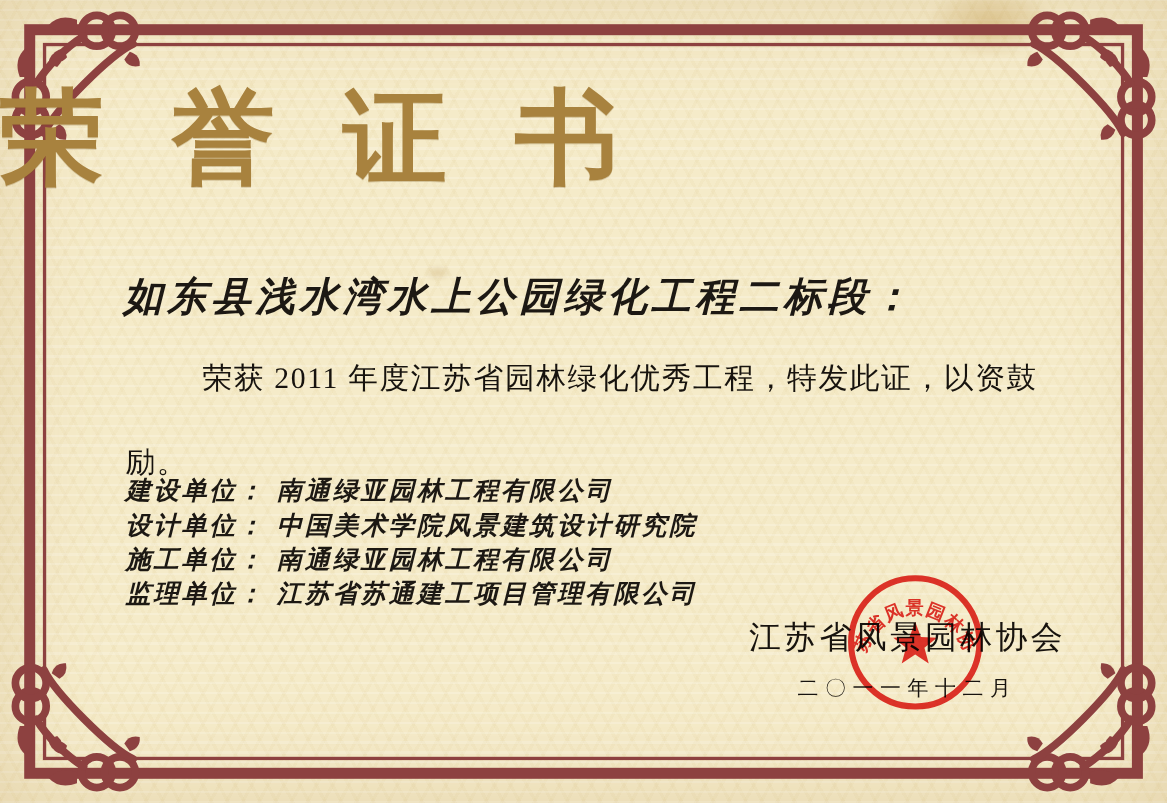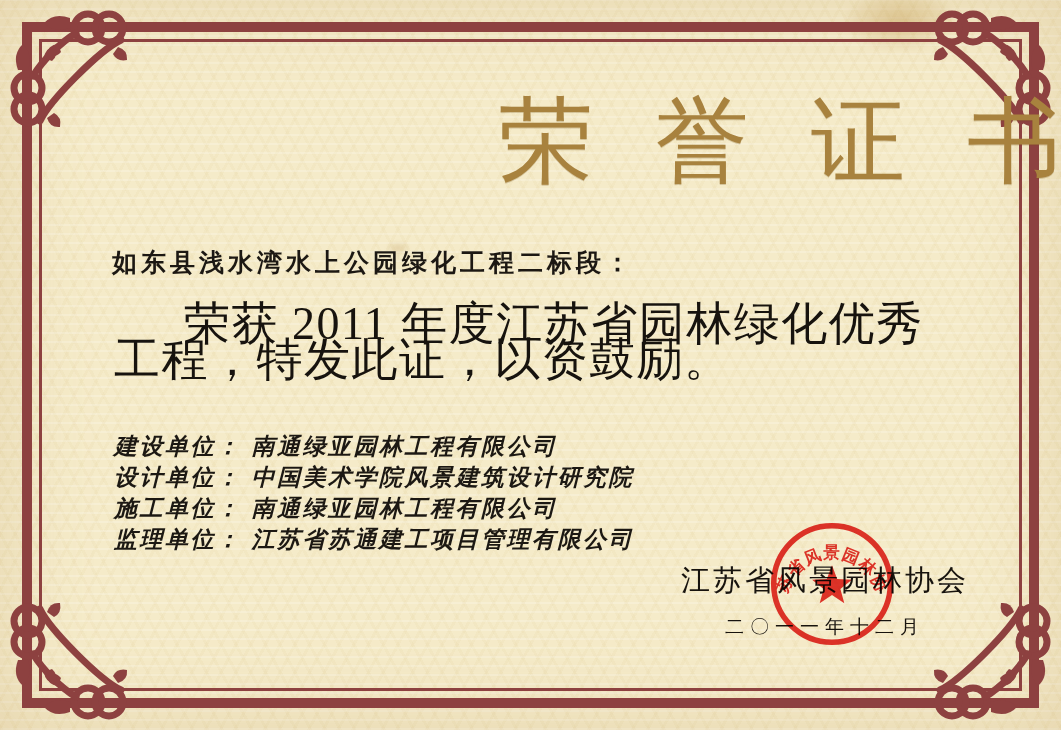--- a/index.html
+++ b/index.html
@@ -29,36 +29,36 @@
   .border{position:absolute;pointer-events:none;}
   .border.outer{inset:22px;border:10px solid #8d4140;}
   .border.inner{inset:39px;border:3px solid #8d4140;}
   .corner{position:absolute;width:160px;height:160px;}
   .corner.tl{left:0;top:0;}
   .corner.tr{right:0;top:0;transform:scaleX(-1);}
   .corner.br{right:0;bottom:0;transform:scale(-1,-1);}
   .corner.bl{left:0;bottom:0;transform:scaleY(-1);}
 
   .title{
-    position:absolute;left:0;top:87px;width:100%;
-    margin:0;text-align:right;
-    font-size:94px;font-weight:normal;line-height:1.15;
+    position:absolute;left:0;top:72px;width:100%;
+    margin:0;text-align:left;
+    font-size:94px;font-weight:bold;line-height:1.15;
     color:#a8823e;
     text-shadow:0 1px 0 rgba(120,85,25,.25);
   }
   .title span{letter-spacing:62px;margin-right:-62px;}
 
   .recipient{
     position:absolute;left:112px;top:246px;
-    font-size:25px;font-weight:600;
+    font-size:36px;font-weight:600;font-style:italic;
     letter-spacing:4px;color:#1c1813;text-align:right;
   }
   .bodytext{
     position:absolute;left:114px;top:306px;width:836px;
-    margin:0;font-size:46px;line-height:36px;
+    margin:0;font-size:27px;line-height:76px;
     text-indent:70px;letter-spacing:1.5px;color:#17130e;
   }
   .units{
     position:absolute;left:114px;top:431px;
     display:flex;flex-direction:column;
   }
   .unit{font-size:23px;line-height:31px;font-style:italic;font-weight:600;color:#1c1813;letter-spacing:2.5px;}
   .unit .ulabel{margin-right:10px;}
   .issuer-block{
     position:absolute;left:655px;top:562px;width:340px;

